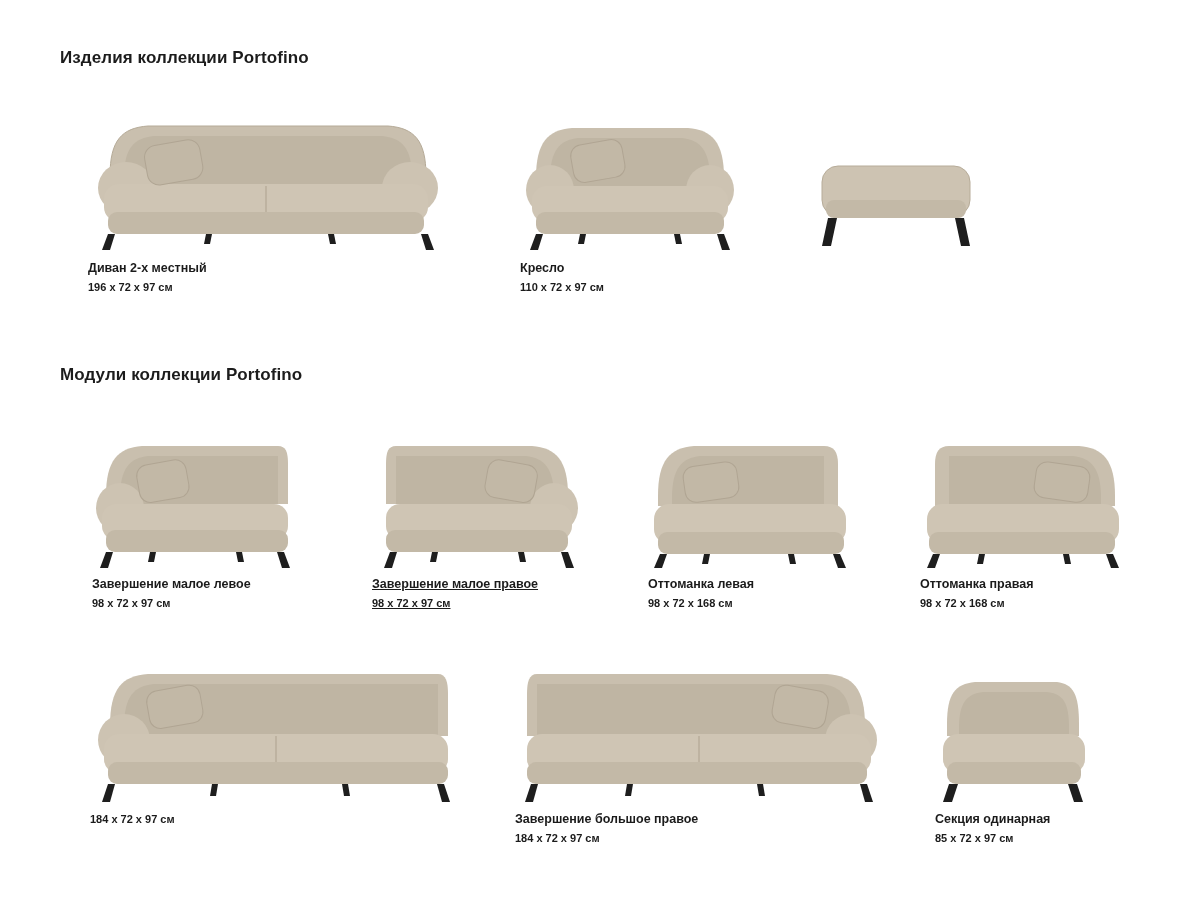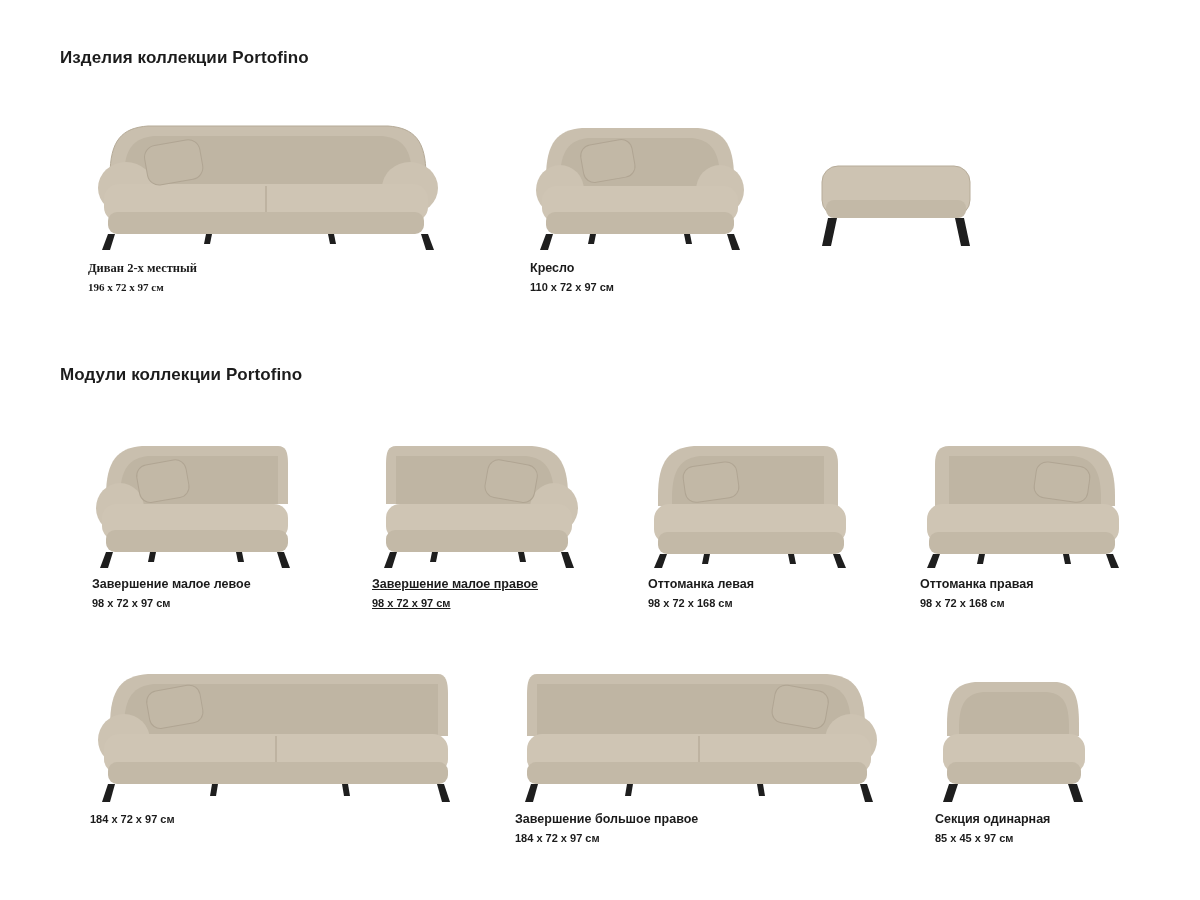--- a/index.html
+++ b/index.html
@@ -61,21 +61,21 @@
 
   svg { display: block; }
 </style>
 </head>
 <body>
 
 <div class="page">
 
   <div class="section-title" id="title-products">Изделия коллекции Portofino</div>
 
-  <div class="item" style="left:88px; top:104px; width:360px;font-family:Liberation Serif, serif;">
+  <div class="item" style="left:88px; top:104px; width:360px;">
     <div class="art">
       <svg width="360" height="150" viewBox="0 0 360 150" aria-hidden="true">
 
         <path d="M22 72 C22 36 34 24 60 22 L300 22 C326 24 338 36 338 72 L338 80 L22 80 Z" fill="#c9bfae"></path>
         <path d="M22 72 C22 36 34 24 60 22 L300 22 C326 24 338 36 338 72 L338 80 L22 80 Z" fill="none" stroke="#b5aa97" stroke-width="1"></path>
 
         <path d="M36 74 C36 44 46 34 66 32 L294 32 C314 34 324 44 324 74 L324 80 L36 80 Z" fill="#bfb5a3"></path>
 
         <ellipse cx="38" cy="84" rx="28" ry="26" fill="#cdc3b2"></ellipse>
 
@@ -96,21 +96,21 @@
         <path d="M118 130 L116 140 L122 140 L124 130 Z" fill="#1e1e1e"></path>
         <path d="M246 130 L248 140 L242 140 L240 130 Z" fill="#1e1e1e"></path>
       </svg>
     </div>
     <div class="caption">
       <div class="name">Диван 2-х местный</div>
       <div class="dims">196 x 72 x 97 см</div>
     </div>
   </div>
 
-  <div class="item" style="left:520px; top:104px; width:220px;margin-left:10px;">
+  <div class="item" style="left:520px; top:104px; width:220px;">
     <div class="art">
       <svg width="220" height="150" viewBox="0 0 220 150" aria-hidden="true">
         <path d="M16 74 C16 38 28 26 52 24 L168 24 C192 26 204 38 204 74 L204 82 L16 82 Z" fill="#c9bfae"></path>
         <path d="M30 76 C30 46 40 36 58 34 L162 34 C180 36 190 46 190 76 L190 82 L30 82 Z" fill="#bfb5a3"></path>
         <ellipse cx="30" cy="86" rx="24" ry="25" fill="#cdc3b2"></ellipse>
         <ellipse cx="190" cy="86" rx="24" ry="25" fill="#cdc3b2"></ellipse>
         <rect x="12" y="82" width="196" height="36" rx="14" fill="#cfc5b4"></rect>
         <rect x="16" y="108" width="188" height="22" rx="9" fill="#c3b9a7"></rect>
         <g transform="rotate(-10 78 58)">
           <rect x="52" y="38" width="52" height="38" rx="11" fill="#c2b8a6"></rect>
@@ -291,17 +291,17 @@
         <path d="M12 74 C12 44 20 34 40 32 L122 32 C138 34 144 44 144 74 L144 86 L12 86 Z" fill="#c9bfae"></path>
         <path d="M24 78 C24 52 32 44 48 42 L112 42 C128 44 134 52 134 78 L134 86 L24 86 Z" fill="#bfb5a3"></path>
         <rect x="8" y="84" width="142" height="40" rx="15" fill="#cfc5b4"></rect>
         <rect x="12" y="112" width="134" height="22" rx="9" fill="#c3b9a7"></rect>
         <path d="M14 134 L8 152 L17 152 L23 134 Z" fill="#1e1e1e"></path>
         <path d="M142 134 L148 152 L139 152 L133 134 Z" fill="#1e1e1e"></path>
       </svg>
     </div>
     <div class="caption">
       <div class="name">Секция одинарная</div>
-      <div class="dims">85 x 45 x 97 см</div>
+      <div class="dims">85 x 72 x 97 см</div>
     </div>
   </div>
 
 </div>
 
 </body></html>

